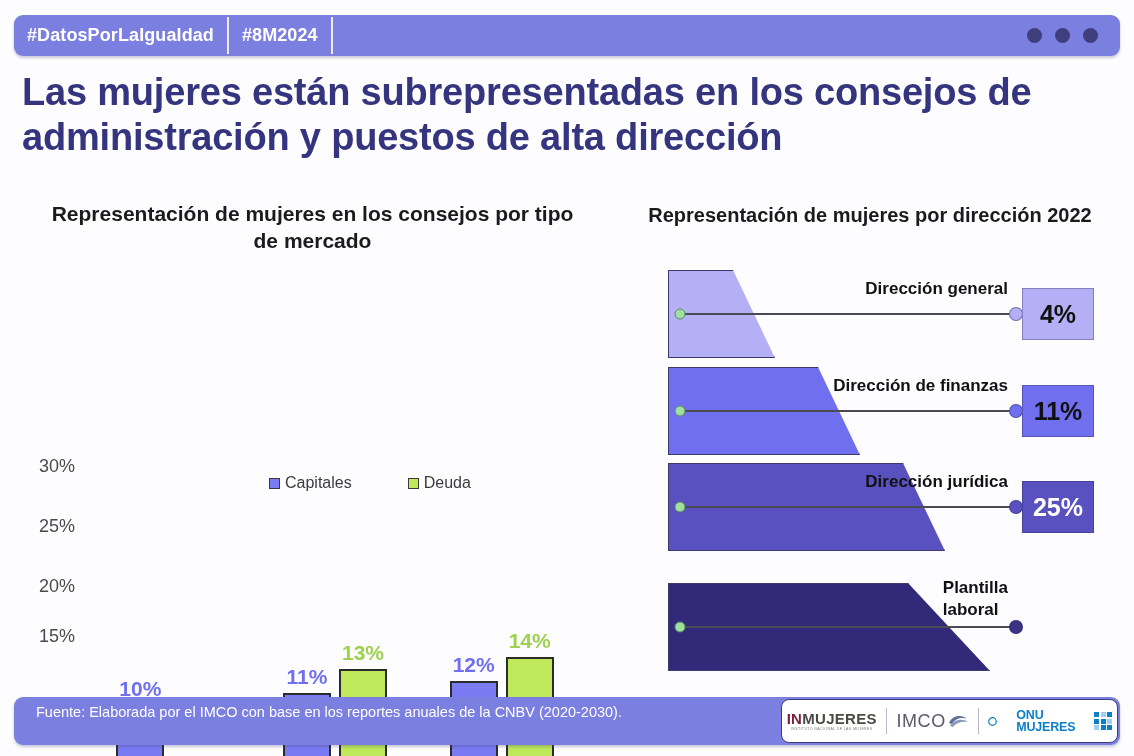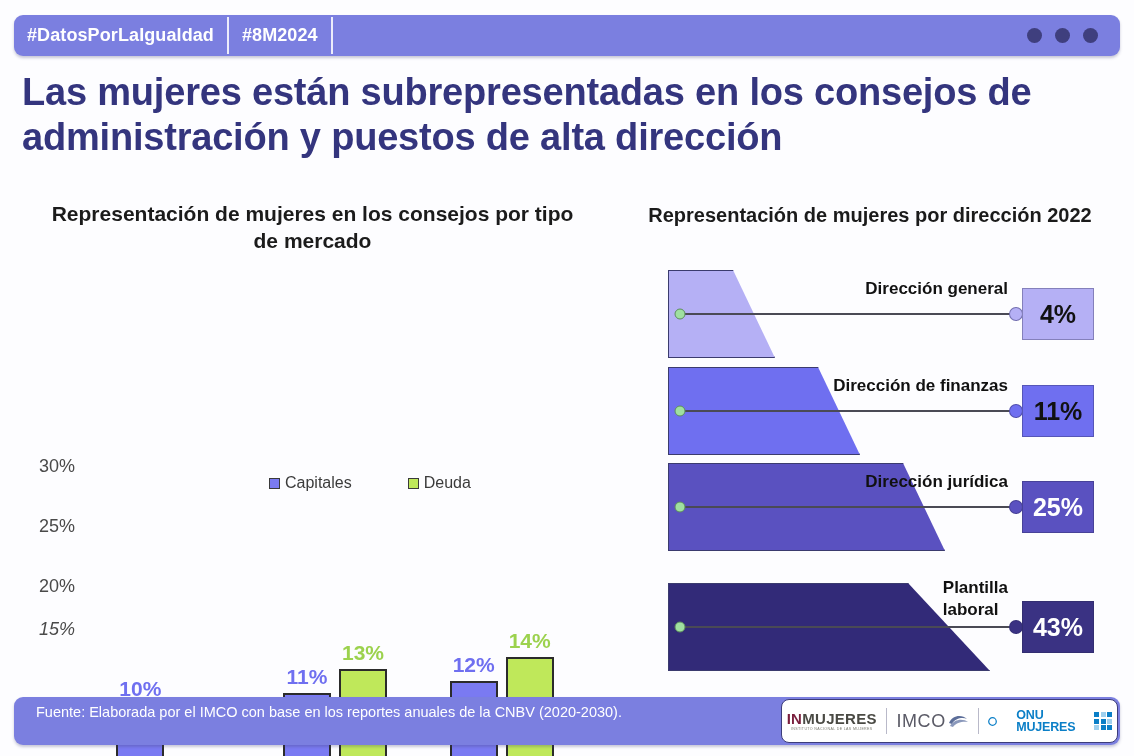--- a/index.html
+++ b/index.html
@@ -348,21 +348,21 @@
     </div>
     <div class="legend-entry">
       <span class="legend-swatch" id="legend-swatch-deuda" style="background: rgb(191, 232, 90);"></span>
       <span class="legend-label">Deuda</span>
     </div>
   </div>
 
   <div id="plot-area">
     <div id="y-ticks-holder">
         <div class="y-tick" style="top: 240.667px;">10%</div>
-        <div class="y-tick" style="top: 163px; font-style: italic;">15%</div>
+        <div class="y-tick" style="top: 170px;">15%</div>
         <div class="y-tick" style="top: 120.333px;">20%</div>
         <div class="y-tick" style="top: 60.1667px;">25%</div>
         <div class="y-tick" style="top: 0px;">30%</div>
       </div>
 
     <div id="bar-groups-holder">
         <div class="bar-group" style="left: 0px; width: 166.667px;">
           <div class="bar-wrap">
             <div class="bar-value" style="color: rgb(111, 111, 240); bottom: 124.333px;">10%</div>
             <div class="bar-rect capitales" style="height: 120.333px; background: rgb(122, 122, 242);"></div>
@@ -422,21 +422,20 @@
       </div>
       <div class="funnel-row" style="top: 364px; height: 88px; margin-top: 23px;">
         <div class="funnel-shape" style="width: 322px; background: rgb(50, 42, 120); clip-path: polygon(0px 0px, 74.5342% 0px, 100% 100%, 0px 100%);"></div>
         <div class="connector-line" style="left: 68px; width: 336px;"></div>
         <div class="dot-start" style="left: 68px; background: rgb(159, 224, 160);"></div>
         <div class="dot-end" style="left: 404px; background: rgb(58, 50, 131); border: 1px solid rgba(50, 45, 110, 0.5); box-sizing: border-box;"></div>
         <div class="funnel-label" style="top: -6px;">
           <div>Plantilla</div>
           <div>laboral</div>
         </div>
-        <div class="funnel-value-box" style="left: 410px; background: rgb(58, 50, 131); color: rgb(255, 255, 255);">43%</div>
       </div>
     </div>
 </div>
 
 <div id="footer-bar">
   <div id="footer-note">
     <div>Fuente: Elaborada por el IMCO con base en los reportes anuales de la CNBV (2020-2030).</div>
   </div>
 
   <div id="logo-strip">

